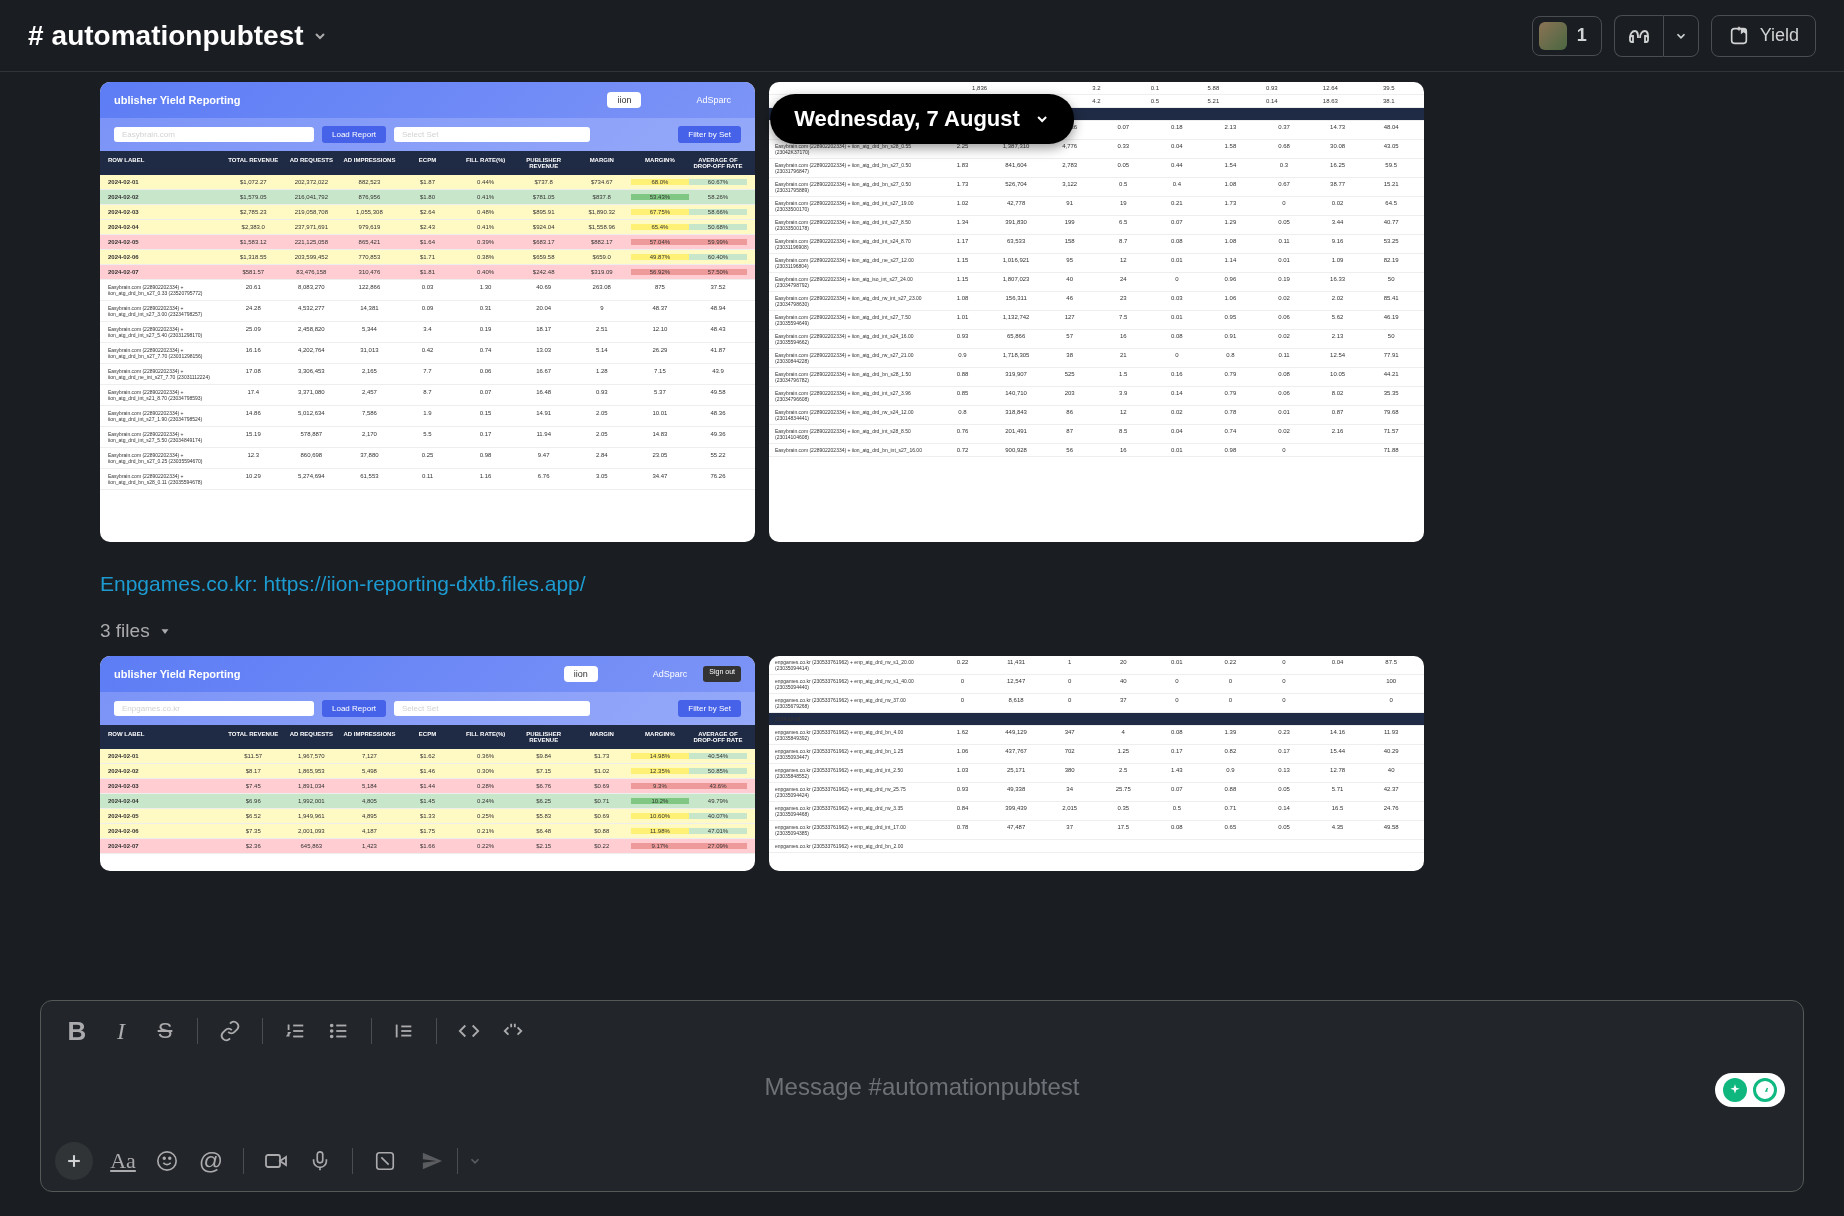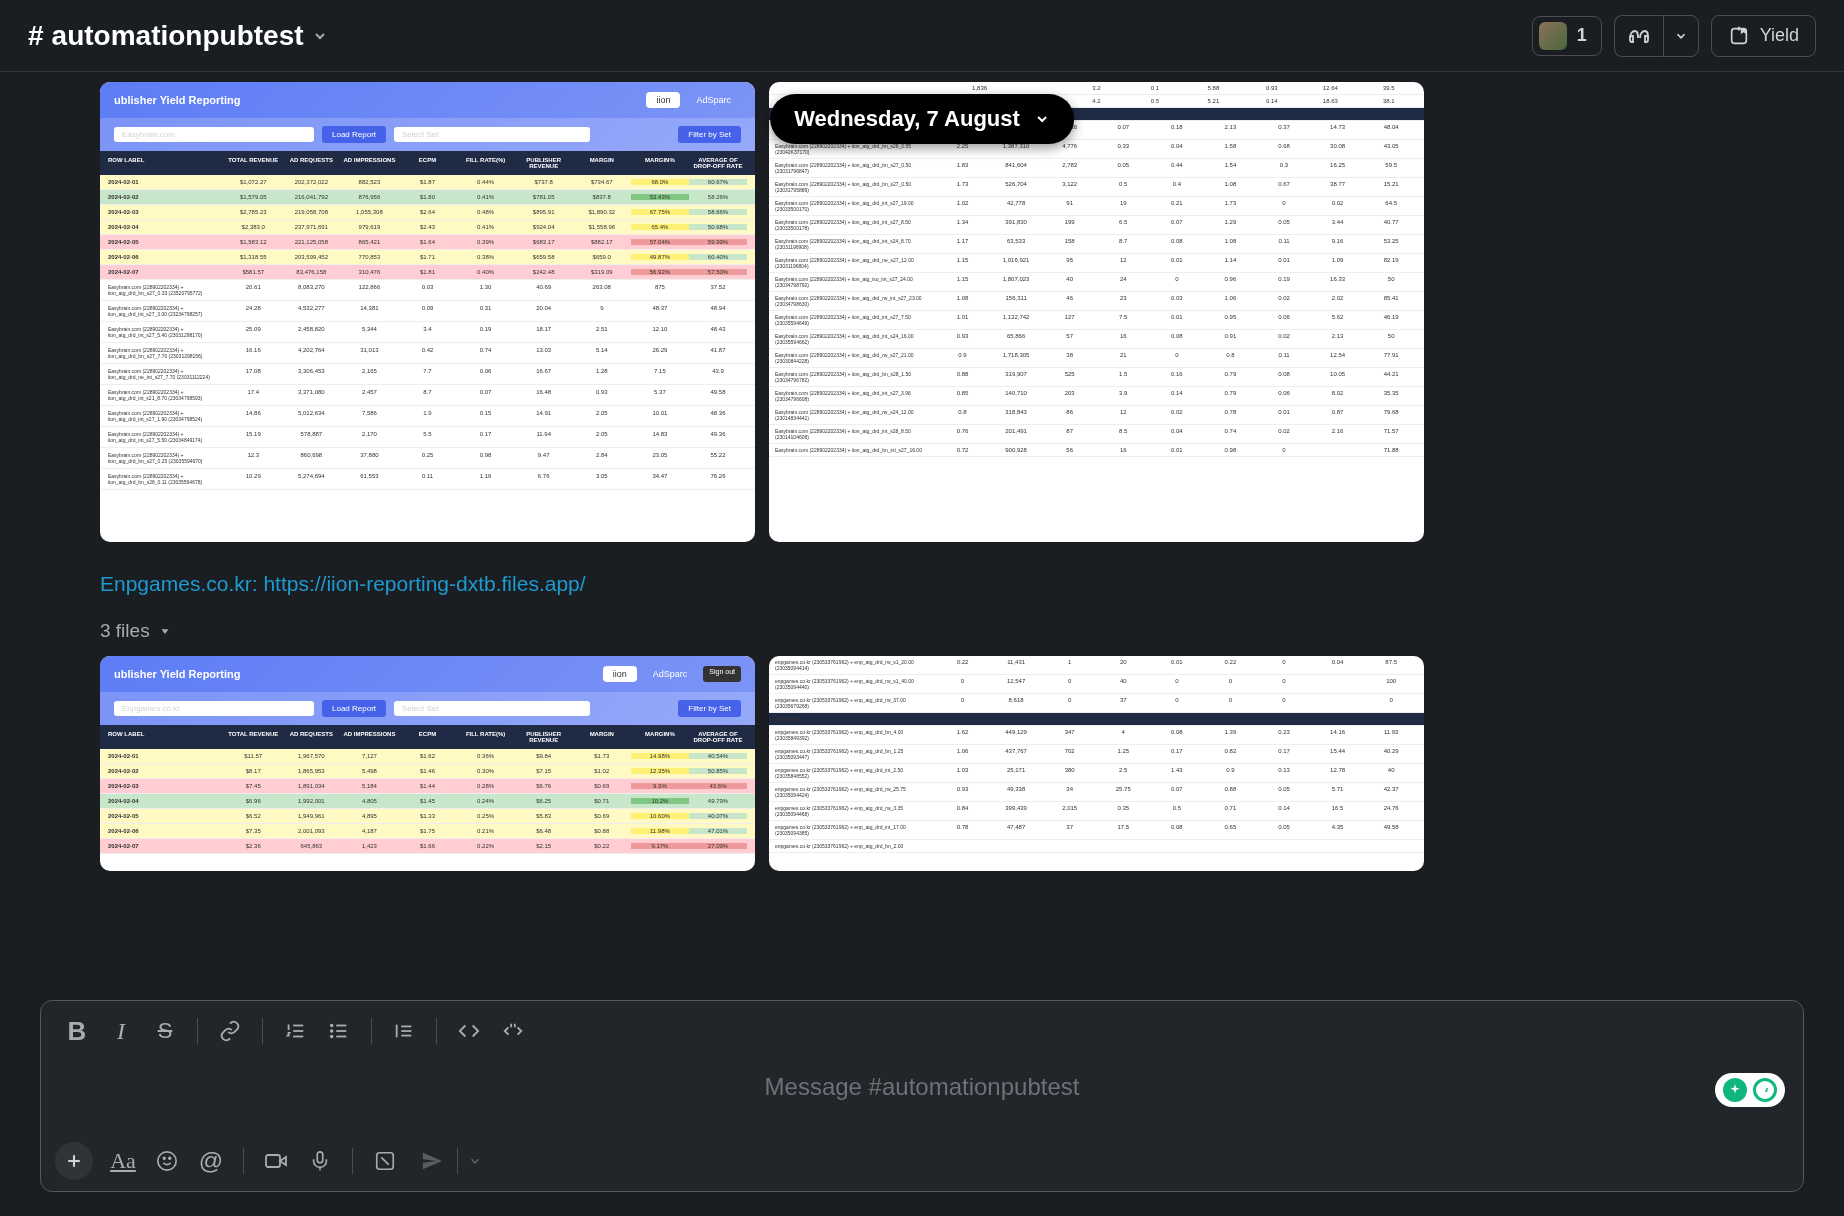--- a/index.html
+++ b/index.html
@@ -165,21 +165,21 @@
 
 .report-hdr {
   background: linear-gradient(135deg, #5d7df5 0%, #7c94f7 100%);
   padding: 10px 14px;
   display: flex;
   justify-content: space-between;
   align-items: center;
 }
 .report-hdr-title { color: #fff; font-size: 11px; font-weight: 700; }
 .report-tabs { display: flex; gap: 6px; }
-.report-tab { background: #fff; color: #333; font-size: 9px; padding: 3px 10px; border-radius: 4px; }
+.report-tab { background: #fff; color: #333; font-size: 9px; padding: 3px 10px; border-radius: 4px; margin-left: 39px; }
 .report-tab.inactive { background: transparent; color: #fff; }
 
 .report-filters {
   background: linear-gradient(135deg, #7c94f7 0%, #95a9f9 100%);
   padding: 8px 14px;
   display: flex;
   gap: 8px;
   align-items: center;
 }
 .filter-box { background: #fff; font-size: 8px; padding: 3px 8px; border-radius: 3px; flex: 0 0 auto; }

